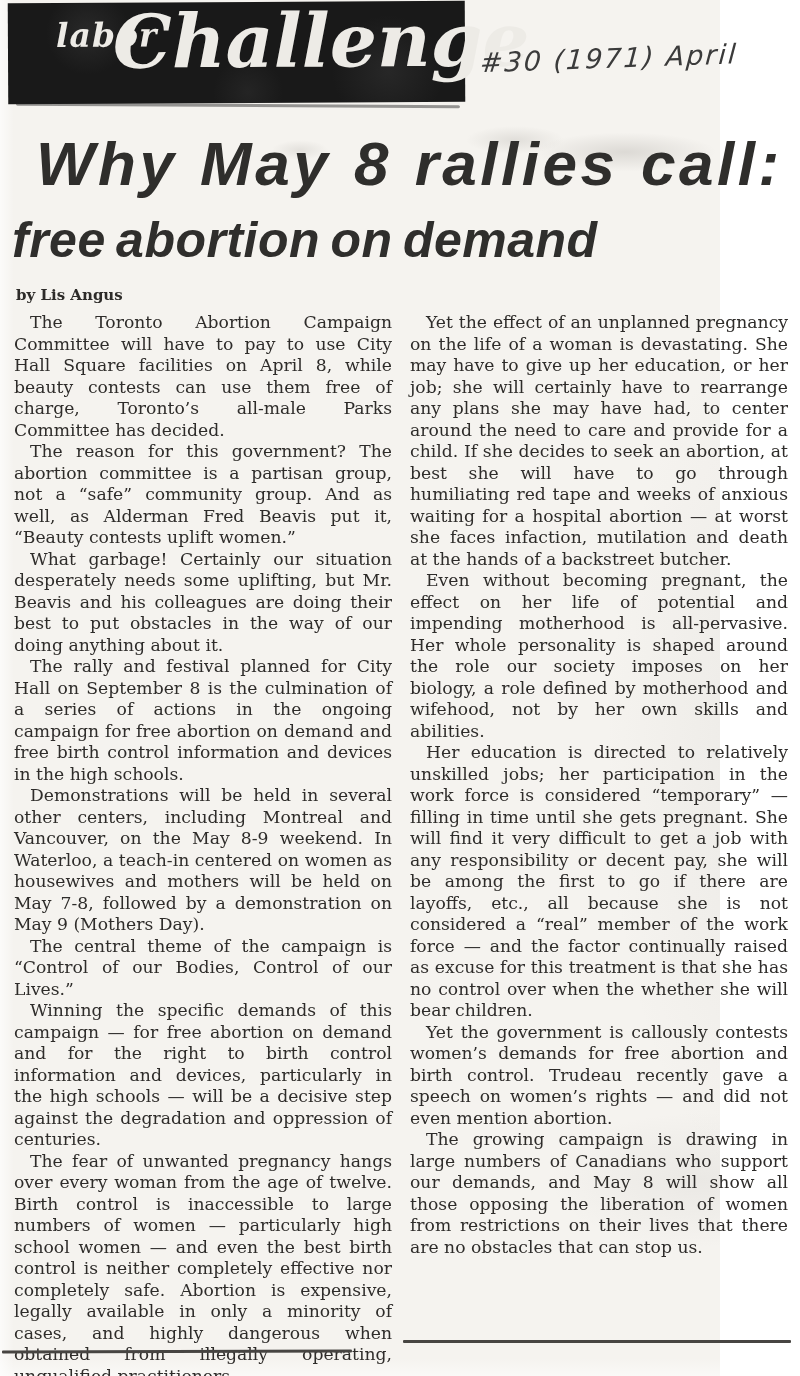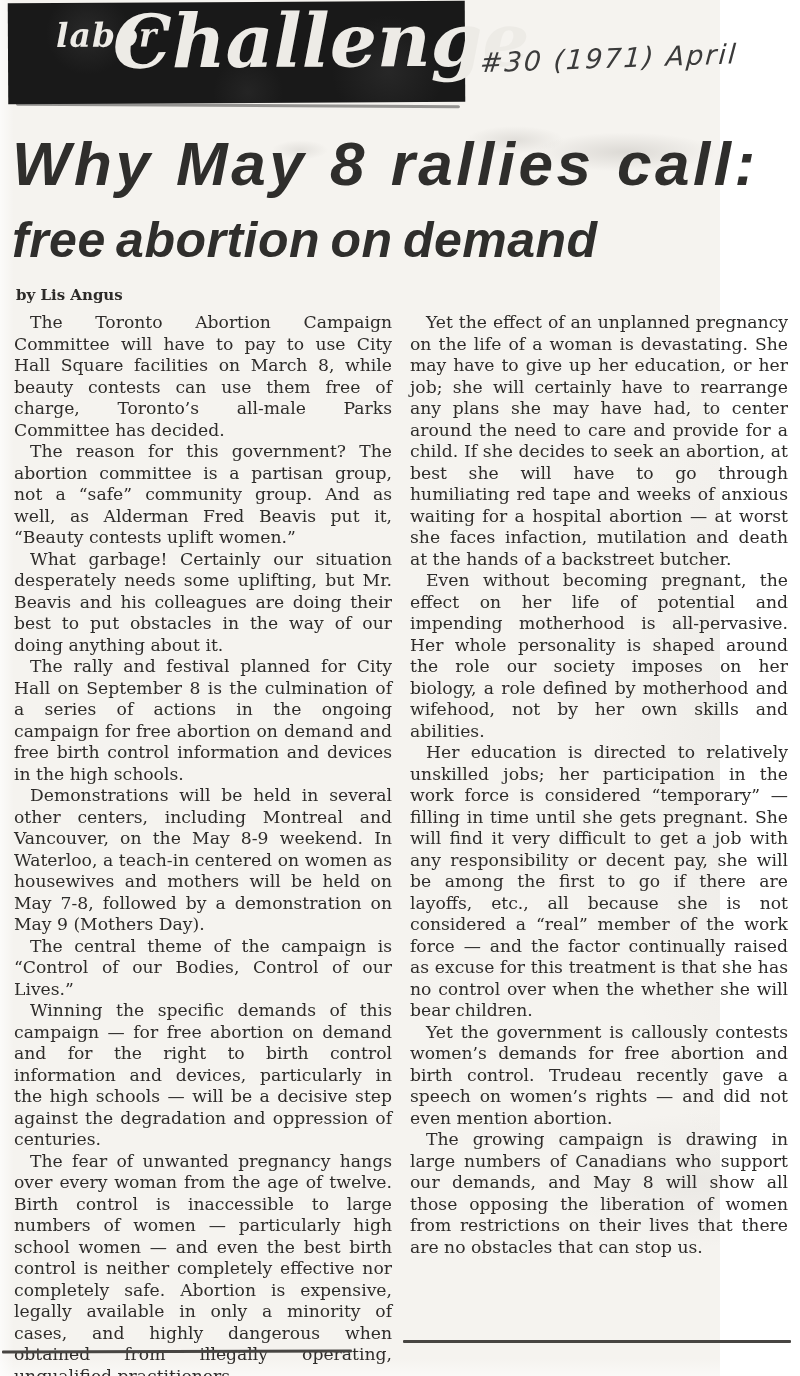--- a/index.html
+++ b/index.html
@@ -47,21 +47,21 @@
     font-size:27px;color:#3b3b3b;letter-spacing:2px;
     transform:rotate(-2deg) skewX(-6deg);
     white-space:nowrap;
   }
   
   .headline{
     position:absolute;left:12px;top:126px;width:780px;margin:0;
     font-family:"Liberation Sans", sans-serif;font-style:italic;font-weight:800;
     color:#2f2e2c;line-height:76px;
   }
-  .hl1{display:block;font-size:62px;letter-spacing:3.5px;word-spacing:2px;white-space:nowrap;}
+  .hl1{display:block;font-size:62px;letter-spacing:3.5px;word-spacing:2px;white-space:nowrap;margin-left:24px;}
   .hl2{display:block;font-size:50px;letter-spacing:0.5px;word-spacing:-4px;white-space:nowrap;}
   
   .byline{
     position:absolute;left:16px;top:286px;
     font-family:"DejaVu Serif", serif;font-weight:700;font-size:15px;color:#2d2b29;
   }
   
   .columns{
     position:absolute;left:14px;top:312px;width:774px;
     display:flex;gap:18px;
@@ -91,21 +91,21 @@
 
   <h1 class="headline">
     <span class="hl1">Why May 8 rallies call:</span>
     <span class="hl2">free abortion on demand</span>
   </h1>
 
   <div class="byline">by Lis Angus</div>
 
   <div class="columns">
     <div class="col">
-      <p>The Toronto Abortion Campaign Committee will have to pay to use City Hall Square facilities on March 8, while beauty contests can use them free of charge, Toronto’s all-male Parks Committee has decided.</p>
+      <p>The Toronto Abortion Campaign Committee will have to pay to use City Hall Square facilities on April 8, while beauty contests can use them free of charge, Toronto’s all-male Parks Committee has decided.</p>
       <p>The reason for this government? The abortion committee is a partisan group, not a “safe” community group. And as well, as Alderman Fred Beavis put it, “Beauty contests uplift women.”</p>
       <p>What garbage! Certainly our situation desperately needs some uplifting, but Mr. Beavis and his colleagues are doing their best to put obstacles in the way of our doing anything about it.</p>
       <p>The rally and festival planned for City Hall on September 8 is the culmination of a series of actions in the ongoing campaign for free abortion on demand and free birth control information and devices in the high schools.</p>
       <p>Demonstrations will be held in several other centers, including Montreal and Vancouver, on the May 8-9 weekend. In Waterloo, a teach-in centered on women as housewives and mothers will be held on May 7-8, followed by a demonstration on May 9 (Mothers Day).</p>
       <p>The central theme of the campaign is “Control of our Bodies, Control of our Lives.”</p>
       <p>Winning the specific demands of this campaign — for free abortion on demand and for the right to birth control information and devices, particularly in the high schools — will be a decisive step against the degradation and oppression of centuries.</p>
       <p>The fear of unwanted pregnancy hangs over every woman from the age of twelve. Birth control is inaccessible to large numbers of women — particularly high school women — and even the best birth control is neither completely effective nor completely safe. Abortion is expensive, legally available in only a minority of cases, and highly dangerous when obtained from illegally operating, unqualified practitioners.</p>
     </div>
     <div class="col">
       <p>Yet the effect of an unplanned pregnancy on the life of a woman is devastating. She may have to give up her education, or her job; she will certainly have to rearrange any plans she may have had, to center around the need to care and provide for a child. If she decides to seek an abortion, at best she will have to go through humiliating red tape and weeks of anxious waiting for a hospital abortion — at worst she faces infaction, mutilation and death at the hands of a backstreet butcher.</p>

